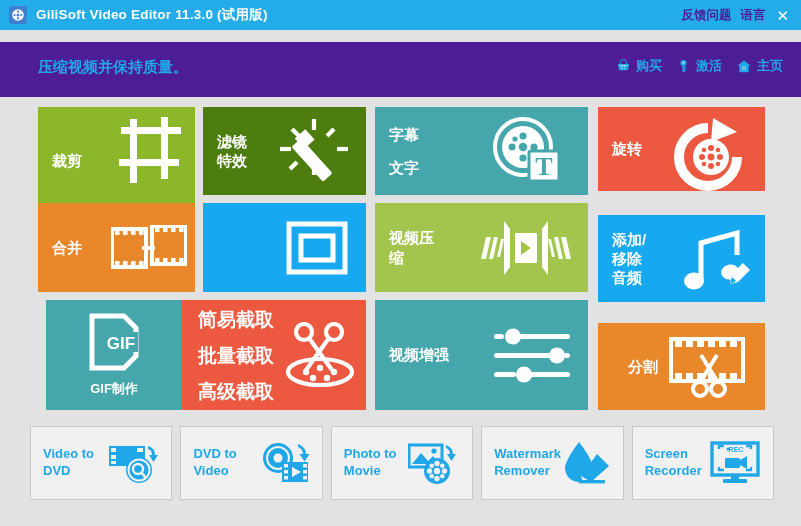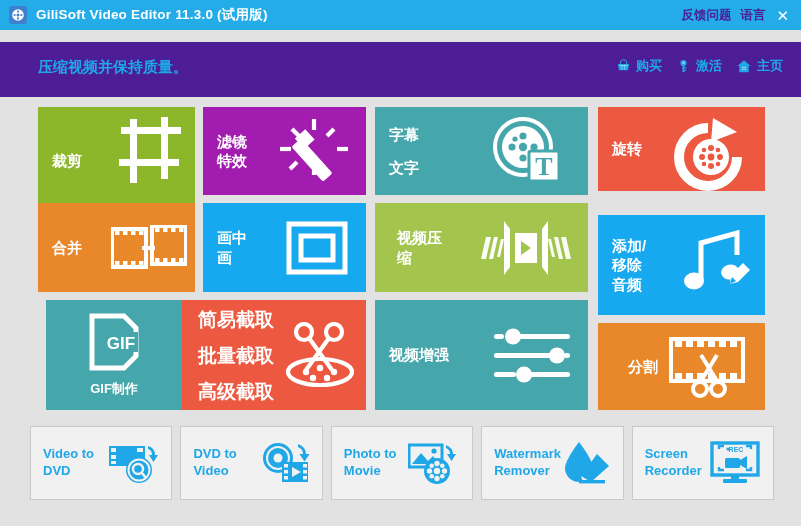--- a/index.html
+++ b/index.html
@@ -181,21 +181,21 @@
           <rect x="36" y="13" width="6" height="5"></rect>
           <rect x="46" y="13" width="6" height="5"></rect>
           <rect x="58" y="13" width="6" height="5"></rect>
         <rect x="26" y="45" width="6" height="5"></rect>
           <rect x="36" y="45" width="6" height="5"></rect>
           <rect x="10" y="45" width="6" height="5"></rect>
       </svg>
     </div>
   </div>
 
-  <div class="tile" id="tile-filter" style="left:203px; top:22px; width:163px; height:88px; background:#a21caf;">
+  <div class="tile" id="tile-filter" style="left:203px; top:22px; width:163px; height:88px; background:#4d7c0f;">
     <div class="tile-labels">
       <div class="lbl">滤镜</div>
       <div class="lbl">特效</div>
     </div>
     <div class="tile-icon" style="right:14px; top:10px;">
       <svg width="76" height="70" viewBox="0 0 76 70" fill="#ffffff" stroke="#ffffff">
         <rect x="30" y="20" width="12" height="46" rx="1.5" transform="rotate(-42 36 43)"></rect>
         <rect x="22" y="16" width="13" height="13" transform="rotate(-42 28 22)"></rect>
         <g stroke-width="4.2" stroke-linecap="butt">
           <line x1="38" y1="2" x2="38" y2="13"></line>
@@ -279,34 +279,30 @@
             <rect x="52" y="33" width="4.5" height="4"></rect>
             <rect x="60" y="33" width="4.5" height="4"></rect>
             <rect x="68" y="33" width="4.5" height="4"></rect>
         </g>
         <rect x="31" y="21" width="13" height="4"></rect>
       </svg>
     </div>
   </div>
 
   <div class="tile" id="tile-pip" style="left:203px; top:118px; width:163px; height:89px; background:#16a9f0;">
-    <div class="tile-labels" style="gap:0px;">
-      <div class="lbl">画中</div>
-      <div class="lbl">画</div>
-    </div>
     <div class="tile-icon" style="right:18px; top:18px;">
       <svg width="62" height="54" viewBox="0 0 62 54" fill="none" stroke="#ffffff">
         <rect x="3" y="3" width="56" height="48" stroke-width="5"></rect>
         <rect x="15" y="15" width="32" height="24" stroke-width="5"></rect>
       </svg>
     </div>
   </div>
 
   <div class="tile" id="tile-compress" style="left:375px; top:118px; width:213px; height:89px; background:#a3c54e;">
-    <div class="tile-labels" style="gap:0px;margin-left:8px;">
+    <div class="tile-labels" style="gap:0px;">
       <div class="lbl">视频压</div>
       <div class="lbl">缩</div>
     </div>
     <div class="tile-icon" style="right:10px; top:12px;">
       <svg width="104" height="66" viewBox="0 0 104 66" fill="#ffffff">
         <path d="M30 6 L36 14 V52 L30 60 Z"></path>
         <path d="M74 6 L68 14 V52 L74 60 Z"></path>
         <rect x="41" y="18" width="22" height="30"></rect>
         <polygon points="47,26 57,33 47,40" fill="#a3c54e"></polygon>
         <g opacity="0.95">
@@ -314,21 +310,21 @@
           <path d="M20 22 L24 22 L19 44 L15 44 Z"></path>
           <path d="M27 24 L30 24 L26 42 L23 42 Z"></path>
           <path d="M92 22 L87 22 L92 44 L97 44 Z"></path>
           <path d="M84 22 L80 22 L85 44 L89 44 Z"></path>
           <path d="M77 24 L74 24 L78 42 L81 42 Z"></path>
         </g>
       </svg>
     </div>
   </div>
 
-  <div class="tile" id="tile-audio" style="left:598px; top:130px; width:167px; height:100px; background:#16a9f0;">
+  <div class="tile" id="tile-audio" style="left:598px; top:130px; width:167px; height:87px; background:#16a9f0;">
     <div class="tile-labels" style="gap:0px;">
       <div class="lbl">添加/</div>
       <div class="lbl">移除</div>
       <div class="lbl">音频</div>
     </div>
     <div class="tile-icon" style="right:14px; top:14px;">
       <svg width="72" height="72" viewBox="0 0 72 72" fill="#ffffff">
         <path d="M22 50 V14 L58 4 V26" fill="none" stroke="#ffffff" stroke-width="5"></path>
         <ellipse cx="15" cy="52" rx="10" ry="8.5"></ellipse>
         <ellipse cx="51" cy="43" rx="9" ry="7.5" transform="rotate(-12 51 43)"></ellipse>

